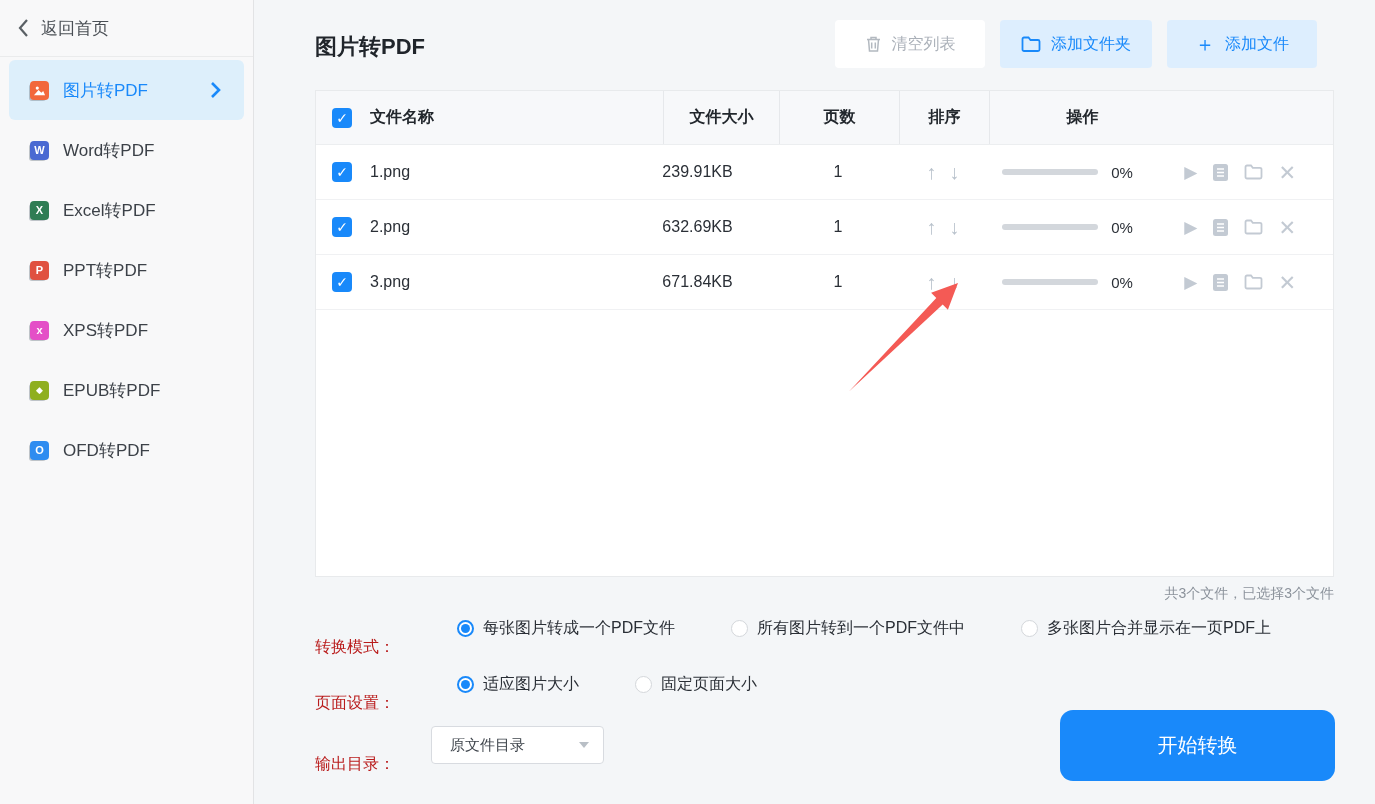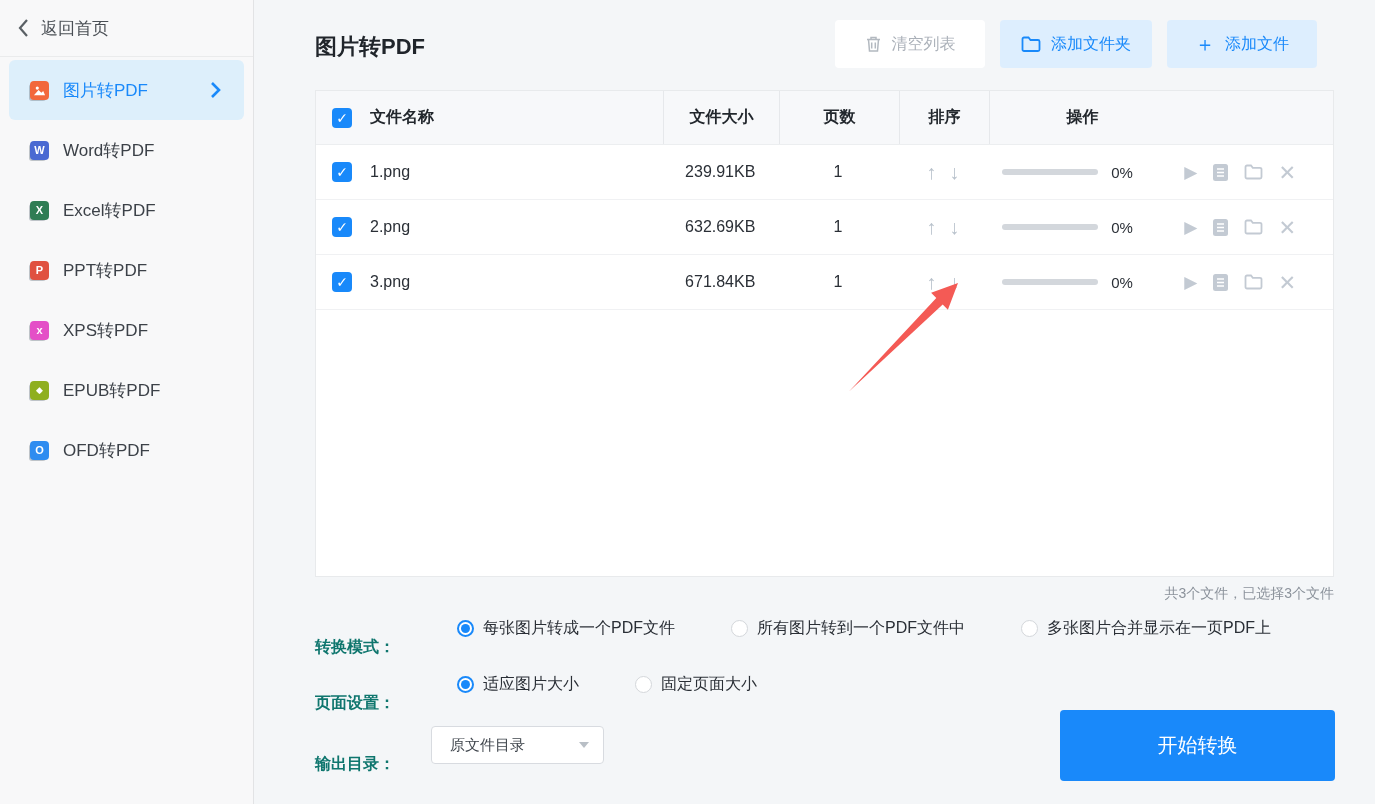--- a/index.html
+++ b/index.html
@@ -25,49 +25,49 @@
   .btn-blue  { background:#ddeefe; color:#1989fa; }
   .btn-folder { width:152px; }
   .btn-file  { width:150px; }
   .plus-glyph { font-size:20px; line-height:1; }
 
   
   .file-table { position:absolute; left:315px; top:90px; width:1019px; height:487px; background:#fff; border:1px solid #e8eaec; }
   .thead { display:flex; align-items:center; height:54px; background:#f7f8fa; border-bottom:1px solid #eceef0; font-size:16px; font-weight:bold; color:#22272d; }
   .trow  { display:flex; align-items:center; height:55px; border-bottom:1px solid #f0f1f3; font-size:16px; color:#2a2f36; background:#fff; }
   .c-name { width:347px; display:flex; align-items:center; gap:18px; padding-left:16px; }
-  .c-size { width:116px; text-align:center; }
+  .c-size { width:116px; text-align:left; }
   .c-pages{ width:120px; text-align:center; }
   .c-sort { width:90px;  display:flex; justify-content:center; gap:13px; }
   .c-stat { width:160px; display:flex; align-items:center; justify-content:center; gap:13px; }
   .c-ops  { width:186px; display:flex; align-items:center; justify-content:center; gap:15px; }
   .thead .hdiv { border-left:1px solid #e6e8eb; align-self:stretch; display:flex; align-items:center; justify-content:center; }
   .checkbox { width:20px; height:20px; border-radius:4px; background:#1989fa; color:#fff; font-size:14px; font-weight:bold;
               display:flex; align-items:center; justify-content:center; cursor:pointer; flex:0 0 auto; }
   .sort-arrow { font-size:20px; color:#b9c2cc; cursor:pointer; line-height:1; }
   .pbar { width:96px; height:6px; border-radius:3px; background:#d3d7dc; }
   .pct { font-size:15px; color:#2a2f36; }
   .op-ic { color:#c3cad3; cursor:pointer; display:flex; align-items:center; }
   .play-glyph { font-size:17px; color:#c3cad3; }
   .x-glyph { font-size:21px; color:#c3cad3; line-height:1; }
 
   .summary { position:absolute; right:41px; top:585px; font-size:14px; color:#8b929b; }
 
   
   .optrow { position:absolute; left:315px; display:flex; align-items:center; font-size:16px; color:#2a2f36; }
-  .optlabel { font-weight:bold; color:#0f766e; width:100px;margin-top:39px; }
+  .optlabel { font-weight:normal; color:#b91c1c; width:100px;margin-top:39px; }
   .radio-opt { display:flex; align-items:center; gap:9px; margin-right:30px; cursor:pointer;padding-left:26px; }
   .radio { width:17px; height:17px; border-radius:50%; background:#fff; border:1px solid #d4d7db; flex:0 0 auto; position:relative; }
   .radio.on { border:2px solid #1989fa; }
   .radio.on::after { content:""; position:absolute; left:50%; top:50%; width:9px; height:9px; margin:-4.5px 0 0 -4.5px; border-radius:50%; background:#1989fa; }
   .dropdown { margin-left:16px; width:173px; height:38px; background:#fff; border:1px solid #d8dbe0; border-radius:4px;
               display:flex; align-items:center; padding:0 14px 0 18px; font-size:15px; color:#3f454c; cursor:pointer; }
   .caret { margin-left:auto; width:0; height:0; border-left:5px solid transparent; border-right:5px solid transparent; border-top:6px solid #b9bfc6; }
   .start-btn { position:absolute; left:1060px; top:710px; width:275px; height:71px; background:#1989fa; color:#fff;
-               font-size:20px; border:none; border-radius:4px; cursor:pointer; font-family:inherit; }
+               font-size:20px; border:none; border-radius:13px; cursor:pointer; font-family:inherit; }
 
   .arrow-overlay { position:absolute; left:0; top:0; pointer-events:none; }
 </style>
 </head>
 <body>
 
 <div class="app">
 
   <div class="sidebar">
     <div class="back-row">

